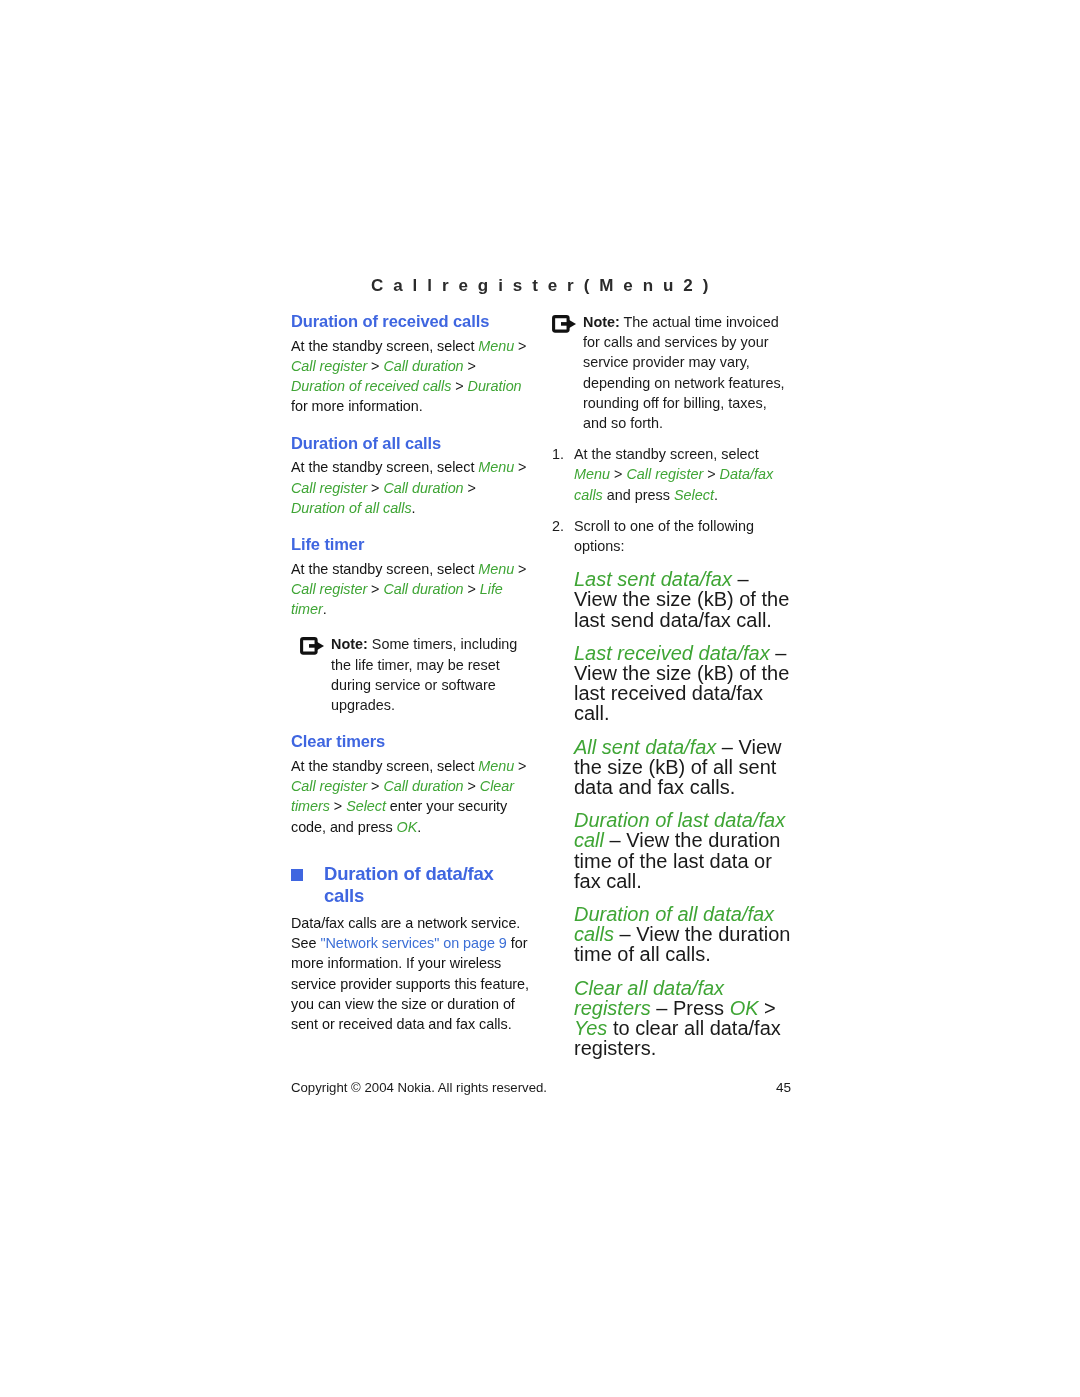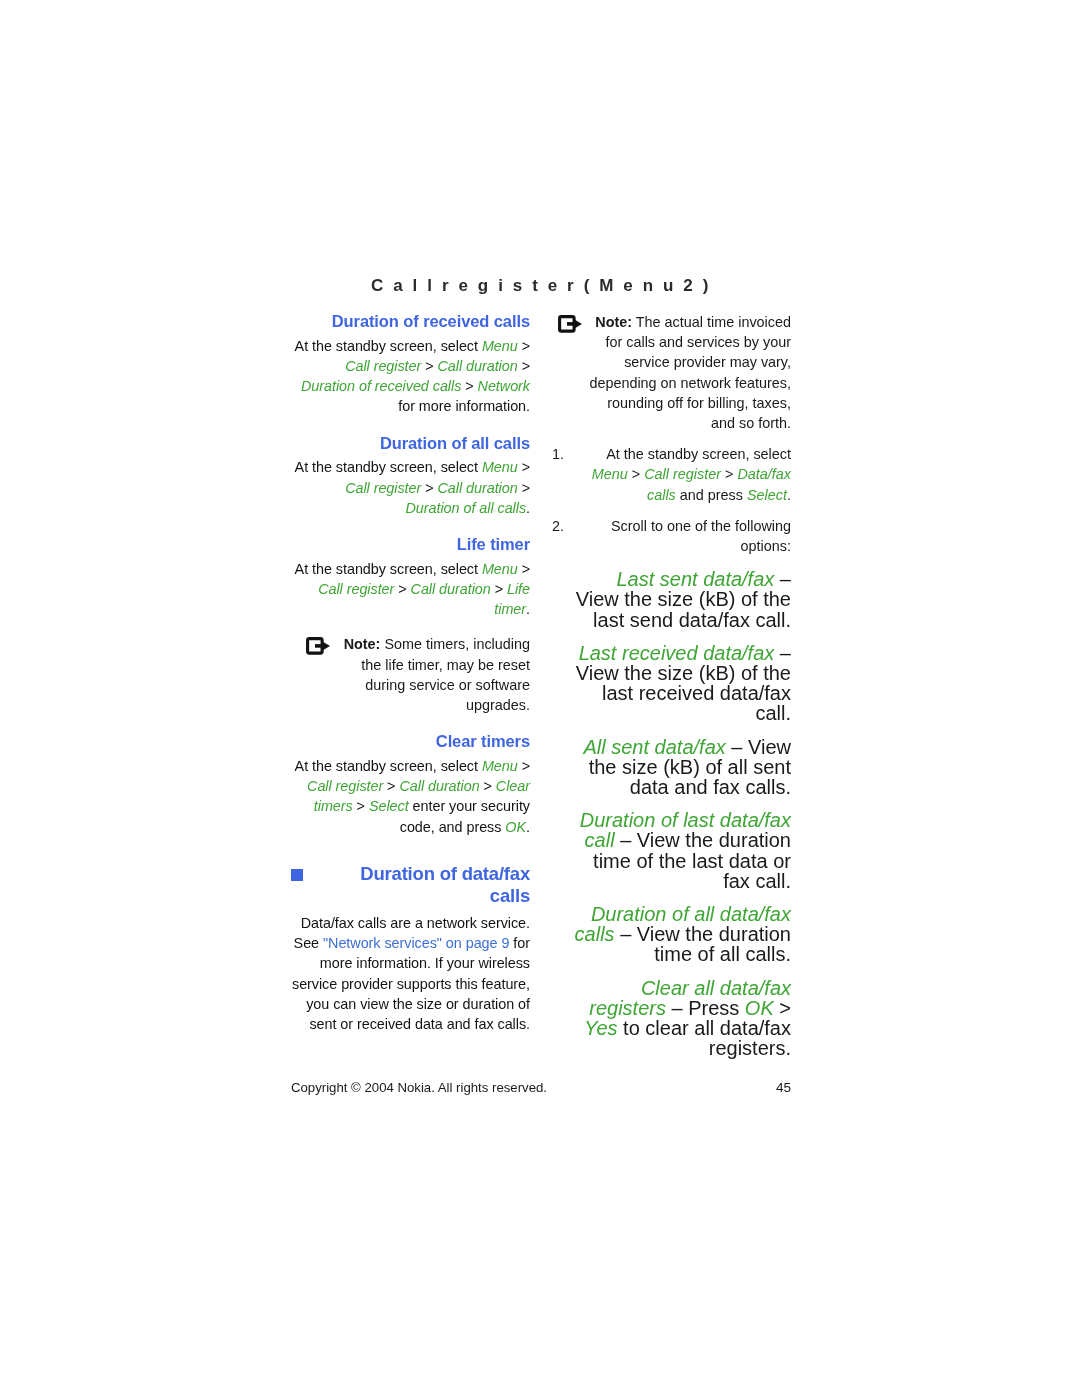--- a/index.html
+++ b/index.html
@@ -31,21 +31,20 @@
     color: #2b2b2b;
     margin-bottom: 16px;
     white-space: nowrap;
   }
 
   
   .columns {
     display: flex;
     gap: 22px;
     align-items: flex-start;
-    text-align: right;
   }
   .col {
     width: 239px;
   }
 
   
   h2.sub {
     font-size: 16.5px;
     font-weight: bold;
     color: #3F66E0;
@@ -152,21 +151,21 @@
 
 <div class="page">
 
   <div class="running-header">C a l l   r e g i s t e r   ( M e n u   2 )</div>
 
   <div class="columns">
 
     <div class="col">
 
       <h2 class="sub">Duration of received calls</h2>
-      <p><span>At the standby screen, select </span><span class="g">Menu</span><span> &gt; </span><span class="g">Call register</span><span> &gt; </span><span class="g">Call duration</span><span> &gt; </span><span class="g">Duration of received calls</span><span> &gt; </span><span class="g">Network</span><span> for more information.</span></p>
+      <p><span>At the standby screen, select </span><span class="g">Menu</span><span> &gt; </span><span class="g">Call register</span><span> &gt; </span><span class="g">Call duration</span><span> &gt; </span><span class="g">Duration of received calls</span><span> &gt; </span><span class="g">Duration</span><span> for more information.</span></p>
 
       <div class="sub-spacer"></div>
 
       <h2 class="sub">Duration of all calls</h2>
       <p><span>At the standby screen, select </span><span class="g">Menu</span><span> &gt; </span><span class="g">Call register</span><span> &gt; </span><span class="g">Call duration</span><span> &gt; </span><span class="g">Duration of all calls</span><span>.</span></p>
 
       <div class="sub-spacer"></div>
 
       <h2 class="sub">Life timer</h2>
       <p><span>At the standby screen, select </span><span class="g">Menu</span><span> &gt; </span><span class="g">Call register</span><span> &gt; </span><span class="g">Call duration</span><span> &gt; </span><span class="g">Life timer</span><span>.</span></p>

